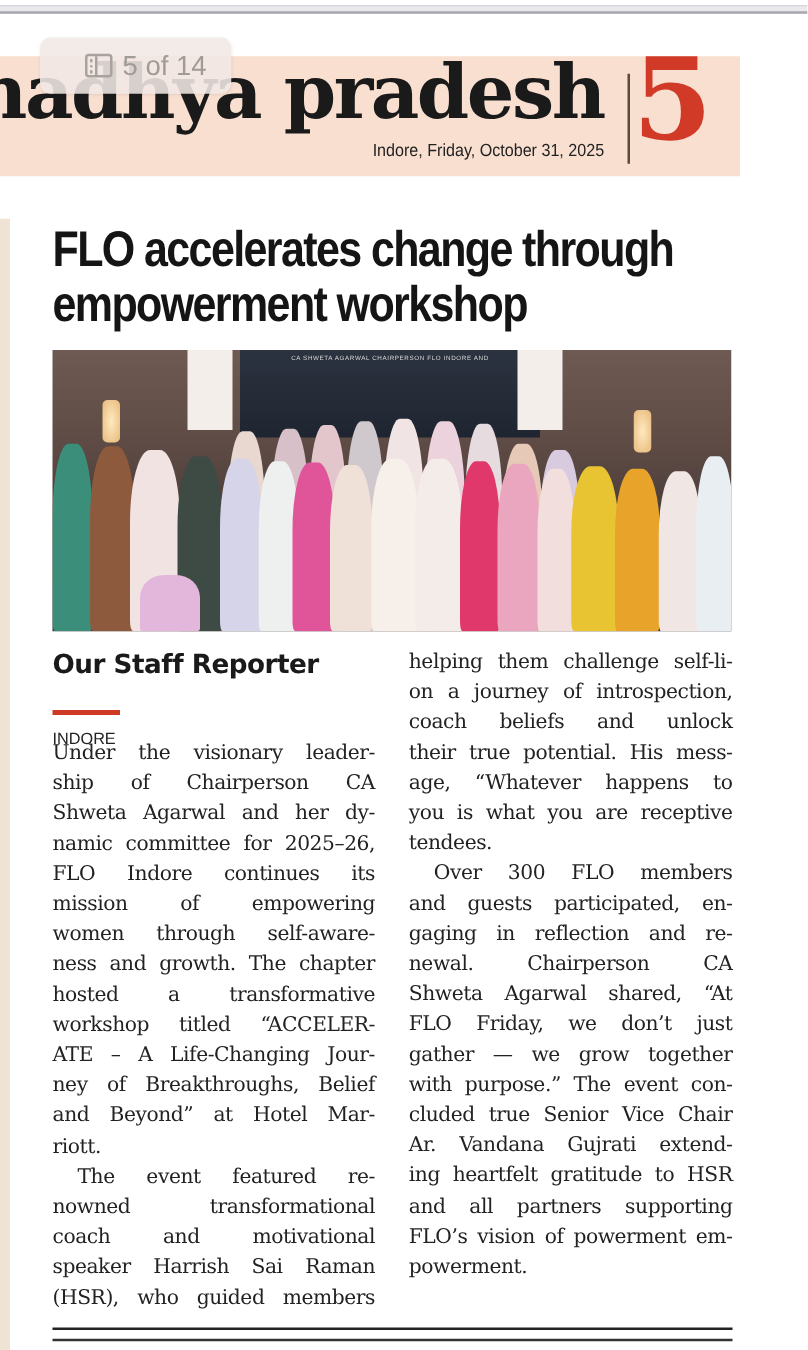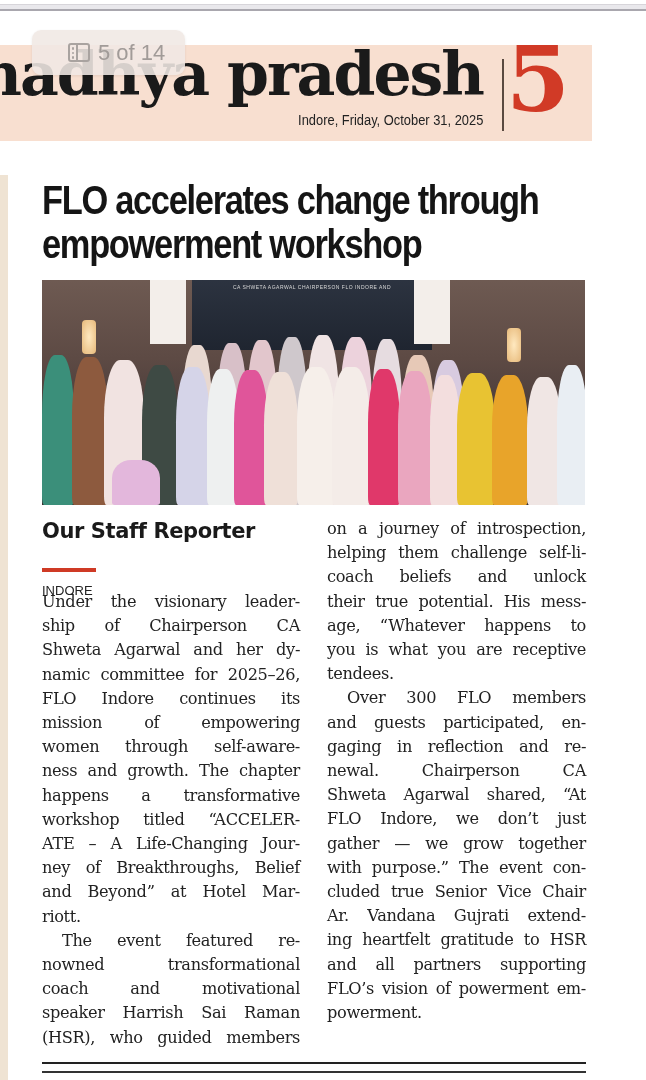--- a/index.html
+++ b/index.html
@@ -126,47 +126,47 @@
 
 <div class="column col-left">
   <span class="line">Under the visionary leader-</span>
   <span class="line">ship of Chairperson CA</span>
   <span class="line">Shweta Agarwal and her dy-</span>
   <span class="line">namic committee for 2025–26,</span>
   <span class="line">FLO Indore continues its</span>
   <span class="line">mission of empowering</span>
   <span class="line">women through self-aware-</span>
   <span class="line">ness and growth. The chapter</span>
-  <span class="line">happens a transformative</span>
+  <span class="line">hosted a transformative</span>
   <span class="line">workshop titled “ACCELER-</span>
   <span class="line">ATE – A Life-Changing Jour-</span>
   <span class="line">ney of Breakthroughs, Belief</span>
   <span class="line">and Beyond” at Hotel Mar-</span>
   <span class="line last">riott.</span>
   <span class="line" style="padding-left:20px;">The event featured re-</span>
   <span class="line">nowned transformational</span>
   <span class="line">coach and motivational</span>
   <span class="line">speaker Harrish Sai Raman</span>
   <span class="line">(HSR), who guided members</span>
 </div>
 
 <div class="column col-right">
+  <span class="line">helping them challenge self-li-</span>
   <span class="line">on a journey of introspection,</span>
-  <span class="line">helping them challenge self-li-</span>
   <span class="line">coach beliefs and unlock</span>
   <span class="line">their true potential. His mess-</span>
   <span class="line">age, “Whatever happens to</span>
   <span class="line">you is what you are receptive</span>
   <span class="line last">tendees.</span>
   <span class="line" style="padding-left:20px;">Over 300 FLO members</span>
   <span class="line">and guests participated, en-</span>
   <span class="line">gaging in reflection and re-</span>
   <span class="line">newal. Chairperson CA</span>
   <span class="line">Shweta Agarwal shared, “At</span>
-  <span class="line">FLO Indore, we don’t just</span>
+  <span class="line">FLO Friday, we don’t just</span>
   <span class="line">gather — we grow together</span>
   <span class="line">with purpose.” The event con-</span>
   <span class="line">cluded true Senior Vice Chair</span>
   <span class="line">Ar. Vandana Gujrati extend-</span>
   <span class="line">ing heartfelt gratitude to HSR</span>
   <span class="line">and all partners supporting</span>
   <span class="line">FLO’s vision of powerment em-</span>
   <span class="line last">powerment.</span>
 </div>
 

